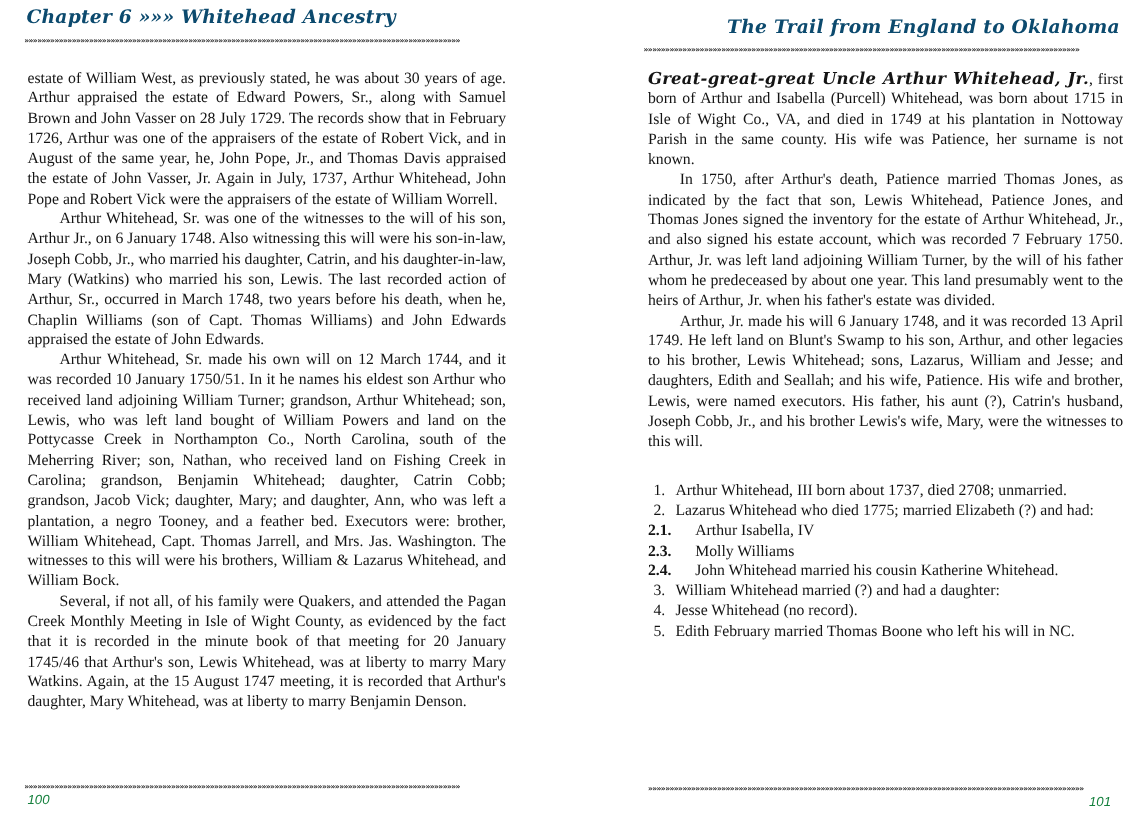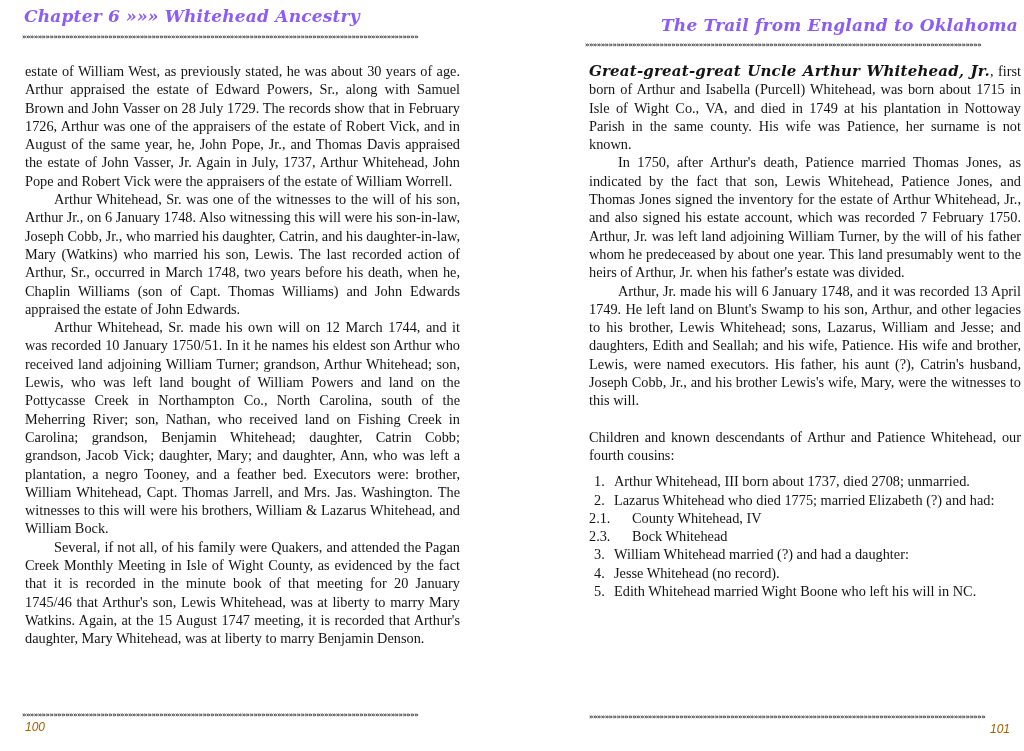--- a/index.html
+++ b/index.html
@@ -2,44 +2,44 @@
 <html><head>
 <meta charset="utf-8">
 <style>
   html, body { margin:0; padding:0; }
   body { width:1024px; height:751px; background:#ffffff; position:relative; overflow:hidden;
          font-family:"Liberation Serif", "DejaVu Serif", serif; color:#141414; }
   .page { position:absolute; top:0; height:751px; }
   .page-left { left:0; width:512px; }
   .page-right { left:532px; width:512px; }
   .running-head { position:absolute; font-family:"DejaVu Serif", serif; font-style:italic; font-weight:bold;
-                  font-size:17px; letter-spacing:0.2px; color:#8b5cf6; white-space:nowrap; }
+                  font-size:17px; letter-spacing:0.2px; color:#0c4a6e; white-space:nowrap; }
   .page-left .running-head { left:24px; top:6px; }
   .page-right .running-head { right:26px; top:15px; }
   .chevrons { position:absolute; font-family:"DejaVu Sans", sans-serif; font-size:7px; font-weight:bold;
               color:#222; letter-spacing:-0.6px; white-space:nowrap; overflow:hidden; line-height:8px; }
   .page-left .chev-top { left:22px; top:33px; width:434px; }
   .page-right .chev-top { left:53px; top:41px; width:433px; }
   .page-left .chev-bottom { left:22px; top:711px; width:434px; }
   .page-right .chev-bottom { left:57px; top:713px; width:433px; }
-  .page-number { position:absolute; font-family:"Liberation Sans", sans-serif; font-style:italic; font-size:12px; color:#a16207; }
+  .page-number { position:absolute; font-family:"Liberation Sans", sans-serif; font-style:italic; font-size:12px; color:#15803d; }
   .page-left .page-number { left:25px; top:720px; }
   .page-right .page-number { right:34px; top:722px; }
   .body-text { position:absolute; font-size:14.3px; line-height:18.3px; text-align:justify; }
   .page-left .body-text { left:25px; top:62px; width:435px; }
   .page-right .body-text { left:57px; top:62px; width:432px; }
   .body-text p { margin:0; }
   .indent { text-indent:29px; }
   .lead-script { font-family:"DejaVu Serif", serif; font-style:italic; font-weight:bold; font-size:15px; letter-spacing:0.2px;margin-top:29px; }
   .spacer { height:18px; }
   .list { margin:8px 0 0 0; padding:0; list-style:none; }
   .list li { display:flex; line-height:18.3px; text-align:justify; }
   .list .num { flex:0 0 auto; }
   .list li.l1 .num { width:20px; padding-left:5px; }
-  .list li.l2 .num { width:43px; padding-left:0; }
+  .list li.l2 .num { width:43px; padding-left:0;font-weight:bold; }
   .list .txt { flex:1; }
 </style>
 </head>
 <body>
 
 <div class="page page-left">
   <div class="running-head">Chapter 6 »»» Whitehead Ancestry</div>
   <div class="chevrons chev-top">»»»»»»»»»»»»»»»»»»»»»»»»»»»»»»»»»»»»»»»»»»»»»»»»»»»»»»»»»»»»»»»»»»»»»»»»»»»»»»»»»»»»»»»»»»»»»»»»»»»»»</div>
   <div class="body-text">
     <p>estate of William West, as previously stated, he was about 30 years of age.  Arthur appraised the estate of Edward Powers, Sr., along with Samuel Brown and John Vasser on 28 July 1729.  The records show that in February 1726, Arthur was one of the appraisers of the estate of Robert Vick, and in August of the same year, he, John Pope, Jr., and Thomas Davis appraised the estate of John Vasser, Jr.  Again in July, 1737, Arthur Whitehead, John Pope and Robert Vick were the appraisers of the estate of William Worrell.</p>
@@ -52,47 +52,50 @@
 </div>
 
 <div class="page page-right">
   <div class="running-head">The Trail from England to Oklahoma</div>
   <div class="chevrons chev-top">»»»»»»»»»»»»»»»»»»»»»»»»»»»»»»»»»»»»»»»»»»»»»»»»»»»»»»»»»»»»»»»»»»»»»»»»»»»»»»»»»»»»»»»»»»»»»»»»»»»»»</div>
   <div class="body-text">
     <p><span class="lead-script">Great-great-great Uncle Arthur Whitehead, Jr.</span><span>, first born of Arthur and Isabella (Purcell) Whitehead,  was born about 1715 in Isle of Wight Co., VA, and died in 1749 at his plantation in Nottoway Parish in the same county.  His wife was Patience, her surname is not known.</span></p>
     <p class="indent">In 1750, after Arthur's death, Patience married Thomas Jones, as indicated by the fact that son, Lewis Whitehead, Patience Jones, and Thomas Jones signed the inventory for the estate of Arthur Whitehead, Jr., and also signed his estate account, which was recorded 7 February 1750.  Arthur, Jr. was left land adjoining William Turner, by the will of his father whom he predeceased by about one year.   This land presumably went to the heirs of Arthur, Jr. when his father's estate was divided.</p>
     <p class="indent">Arthur, Jr. made his will 6 January 1748, and it was recorded 13 April 1749.  He left land on Blunt's Swamp to his son, Arthur, and other legacies to his brother, Lewis Whitehead; sons, Lazarus, William and Jesse; and daughters, Edith and Seallah; and his wife, Patience. His wife and brother, Lewis, were named executors.  His father, his aunt (?), Catrin's husband, Joseph Cobb, Jr., and his brother Lewis's wife, Mary, were the witnesses to this will.</p>
     <div class="spacer"></div>
-    <p>Children and known descendants of Arthur and Patience Whitehead, our fourth cousins:</p>
     <ul class="list">
       <li class="l1">
           <span class="num">1.</span>
           <span class="txt">Arthur Whitehead, III born about 1737, died 2708; unmarried.</span>
         </li>
       <li class="l1">
           <span class="num">2.</span>
           <span class="txt">Lazarus Whitehead who died 1775; married Elizabeth (?) and had:</span>
         </li>
       <li class="l2">
           <span class="num">2.1.</span>
-          <span class="txt">County Whitehead, IV</span>
+          <span class="txt">Arthur Isabella, IV</span>
         </li>
       <li class="l2">
           <span class="num">2.3.</span>
-          <span class="txt">Bock Whitehead</span>
+          <span class="txt">Molly Williams</span>
+        </li>
+      <li class="l2">
+          <span class="num">2.4.</span>
+          <span class="txt">John Whitehead married his cousin Katherine Whitehead.</span>
         </li>
       <li class="l1">
           <span class="num">3.</span>
           <span class="txt">William Whitehead married (?) and had a daughter:</span>
         </li>
       <li class="l1">
           <span class="num">4.</span>
           <span class="txt">Jesse Whitehead (no record).</span>
         </li>
       <li class="l1">
           <span class="num">5.</span>
-          <span class="txt">Edith Whitehead married Wight Boone who left his will in NC.</span>
+          <span class="txt">Edith February married Thomas Boone who left his will in NC.</span>
         </li>
     </ul>
   </div>
   <div class="chevrons chev-bottom">»»»»»»»»»»»»»»»»»»»»»»»»»»»»»»»»»»»»»»»»»»»»»»»»»»»»»»»»»»»»»»»»»»»»»»»»»»»»»»»»»»»»»»»»»»»»»»»»»»»»»</div>
   <div class="page-number">101</div>
 </div>
 
 </body></html>

